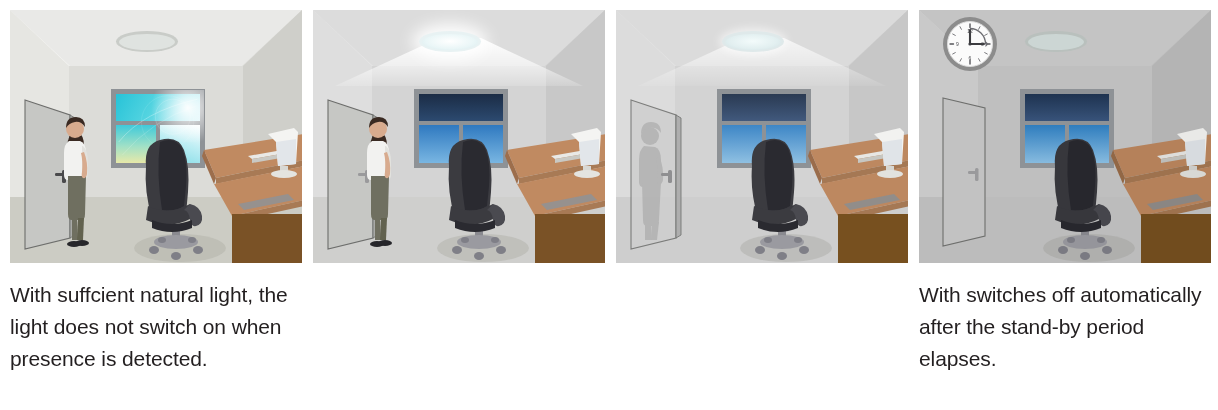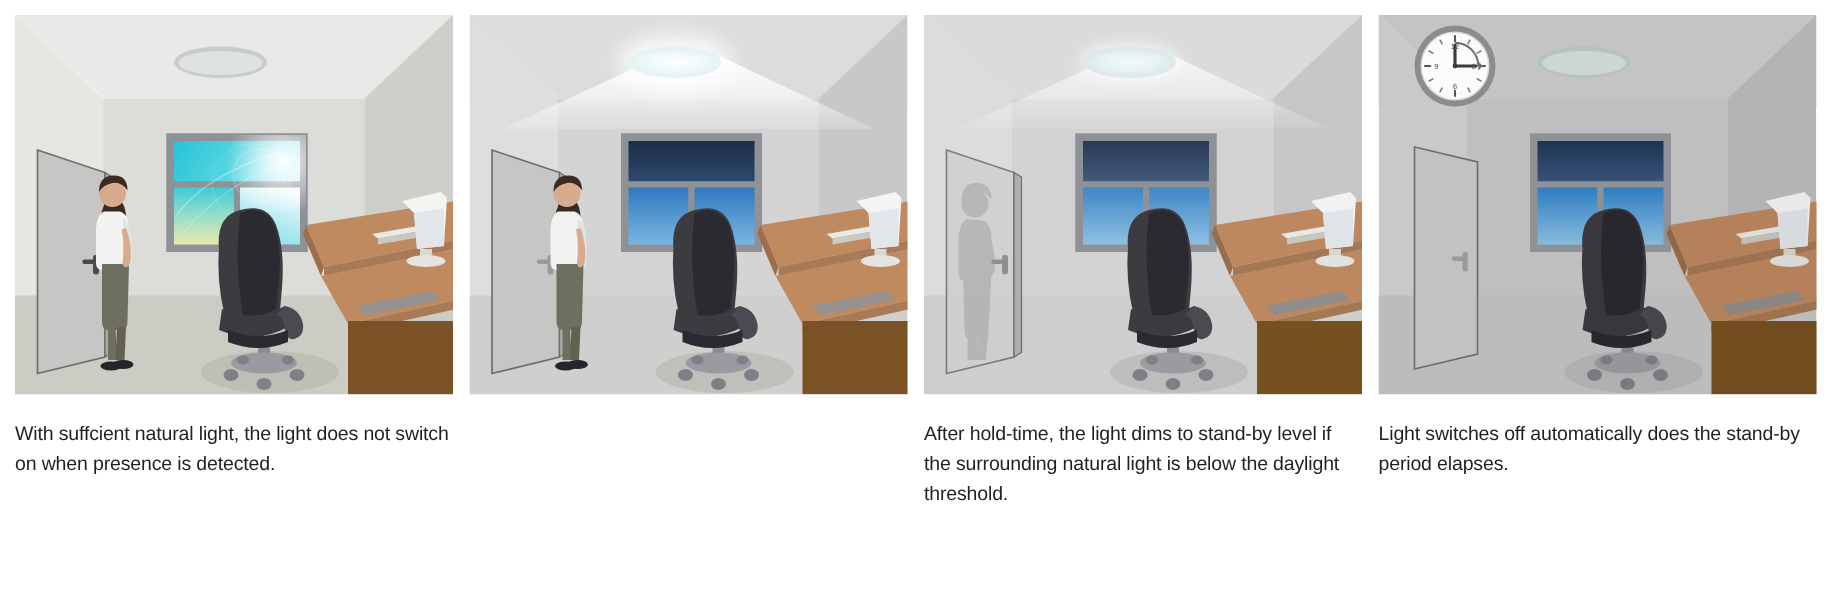--- a/index.html
+++ b/index.html
@@ -110,21 +110,21 @@
 
   
   .furniture { position: absolute; left: 118px; top: 98px; width: 176px; height: 155px; }
 
   
   .clock { position: absolute; left: 22px; top: 5px; width: 58px; height: 58px; }
 
   
   .caption {
     margin-top: 16px;
-    font-size: 13px;
+    font-size: 21px;
     line-height: 1.53;
     color: #231f20;
     letter-spacing: -0.1px;
     width: 290px;
   }
 </style>
 </head>
 <body>
 
 <div class="sequence">
@@ -379,21 +379,20 @@
             <ellipse cx="64" cy="132" rx="4" ry="3"></ellipse>
           </g>
           <path d="M18 58 q-2-22 14-26 q18-5 24 10 q6 16 4 42 l-2 22 q-14 10 -34 4 q-8-26 -6-52z" fill="#3b3b40"></path>
           <path d="M32 34 q14-6 22 6 q6 14 4 38 l-2 20 q-10 6 -22 4 q-6-36 -2-68z" fill="#2a2a30"></path>
           <path d="M20 98 q20 10 42 -2 l2 14 q-22 12 -46 2z" fill="#3b3b40"></path>
           <path d="M62 96 q10 2 12 12 q1 8 -6 10 q-5 1 -6-6 q-1-9 -6-10z" fill="#4a4a50"></path>
           <path d="M24 112 q20 8 40 0 l0 8 q-20 8 -40 0z" fill="#2a2a30"></path>
         </svg>
       </div>
     </div>
-    <div class="caption">After hold-time, the light dims to stand-by level if the surrounding natural light is below the daylight threshold.</div>
   </div>
 
   <div class="step">
     <div class="scene">
       <div class="ceiling" style="background:#c4c4c4;"></div>
       <div class="ceil-slope-l" style="left:0;background:#cfcfcf;clip-path:polygon(0 0,60px 56px,0 62px);"></div>
       <div class="ceil-slope-r" style="right:0;background:#bdbdbd;clip-path:polygon(90px 0,30px 56px,90px 62px);"></div>
       <div class="wall-back" style="background:#bfbfbf;"></div>
       <div class="wall-left" style="background:#c9c9c9;"></div>
       <div class="wall-right" style="background:#b4b4b4;"></div>
@@ -479,16 +478,16 @@
             <ellipse cx="64" cy="132" rx="4" ry="3"></ellipse>
           </g>
           <path d="M18 58 q-2-22 14-26 q18-5 24 10 q6 16 4 42 l-2 22 q-14 10 -34 4 q-8-26 -6-52z" fill="#37373c"></path>
           <path d="M32 34 q14-6 22 6 q6 14 4 38 l-2 20 q-10 6 -22 4 q-6-36 -2-68z" fill="#27272d"></path>
           <path d="M20 98 q20 10 42 -2 l2 14 q-22 12 -46 2z" fill="#37373c"></path>
           <path d="M62 96 q10 2 12 12 q1 8 -6 10 q-5 1 -6-6 q-1-9 -6-10z" fill="#46464c"></path>
           <path d="M24 112 q20 8 40 0 l0 8 q-20 8 -40 0z" fill="#27272d"></path>
         </svg>
       </div>
     </div>
-    <div class="caption">Light switches off automatically does the stand-by period elapses.</div>
+    <div class="caption">With switches off automatically after the stand-by period elapses.</div>
   </div>
 
 </div>
 
 </body></html>

